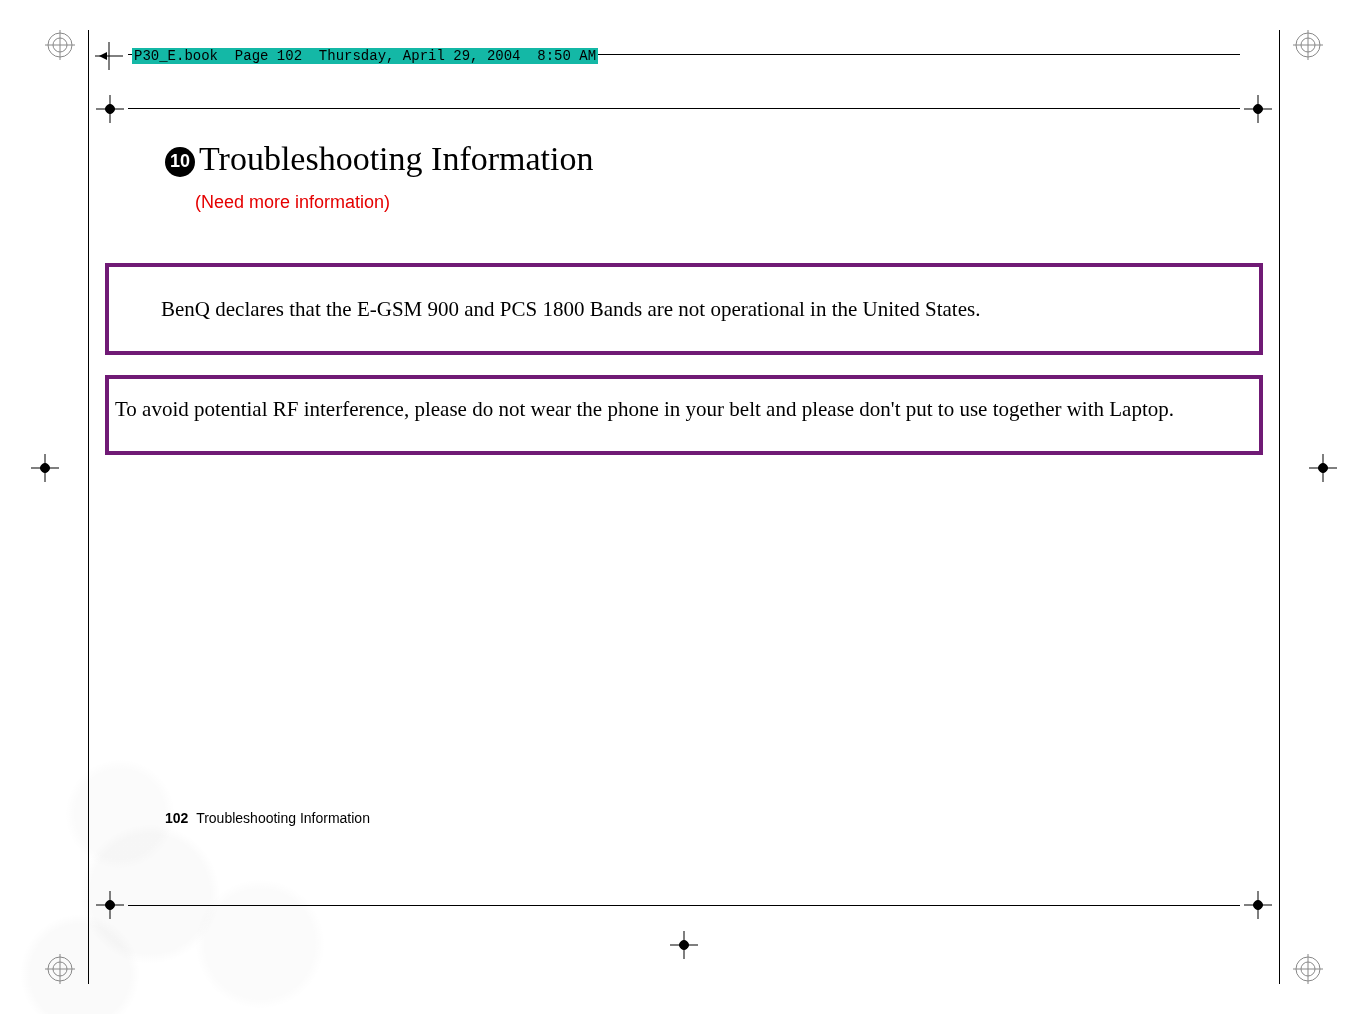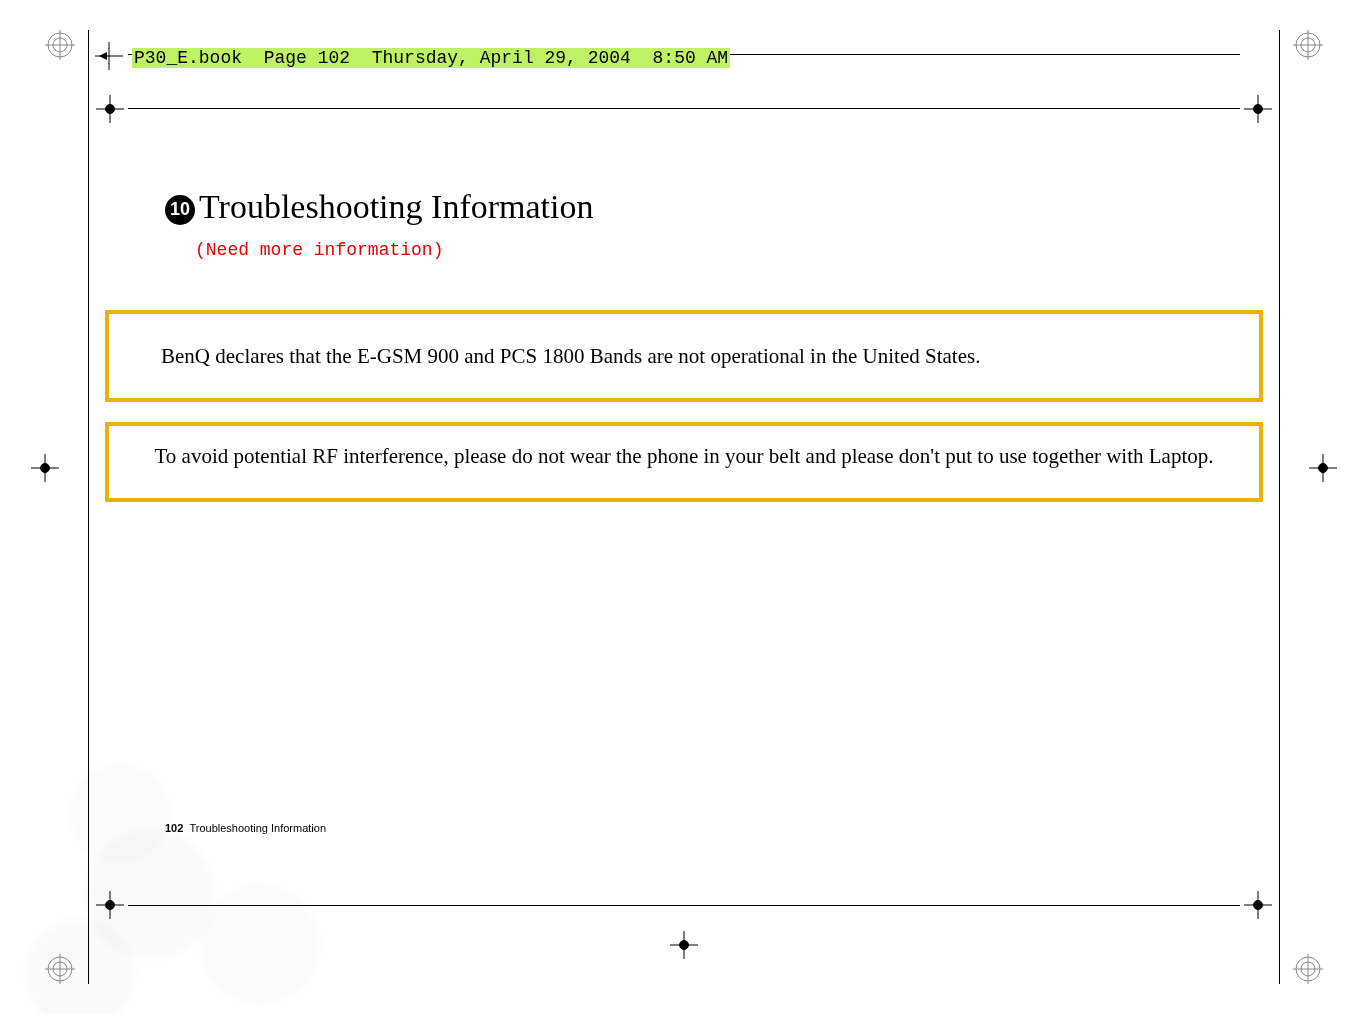--- a/index.html
+++ b/index.html
@@ -64,33 +64,32 @@
   .frame-v-right { top: 30px; bottom: 30px; right: 88px; width: 1px; }
   .frame-h-top2 { top: 108px; left: 128px; right: 128px; height: 1px; }
   .frame-h-bot2 { bottom: 108px; left: 128px; right: 128px; height: 1px; }
 
   
   .header-text {
     position: absolute;
     top: 48px;
     left: 132px;
     font-family: 'Courier New', monospace;
-    font-size: 18px;
-    color: #000;
-    background: #bef264;
+    font-size: 14px;
+    color: #000;
+    background: #14b8a6;
     padding: 0 2px;
   }
 
   
   .content {
     position: absolute;
     top: 140px;
     left: 165px;
     right: 165px;
-    margin-top: 48px;
   }
   .chapter-title {
     font-size: 34px;
     color: #000;
     font-weight: normal;
     margin-bottom: 12px;
     font-family: Georgia, 'Times New Roman', serif;
     display: flex;
     align-items: baseline;
     gap: 4px;
@@ -106,46 +105,46 @@
     font-family: Arial, sans-serif;
     font-weight: bold;
     position: relative;
     top: -3px;
   }
   .note-red {
     color: #e50000;
     font-size: 18px;
     margin-left: 30px;
     margin-bottom: 50px;
-    font-family: Liberation Mono, monospace;
+    font-family: Liberation Sans, sans-serif;
   }
 
   .box {
-    border: 4px solid #eab308;
+    border: 4px solid #701a75;
     padding: 28px 52px;
     margin-bottom: 20px;
   }
   .box.tight { padding: 16px 6px 28px 6px; }
   .box p {
     font-size: 21px;
     color: #000;
     font-family: 'Times New Roman', serif;
     margin-bottom: 30px;
     line-height: 1.35;
   }
   .box p:last-child { margin-bottom: 0; }
   .box.tight p { margin-bottom: 0; }
 
   
   .footer {
     position: absolute;
     left: 165px;
-    bottom: 180px;
+    bottom: 188px;
     font-family: Arial, Helvetica, sans-serif;
-    font-size: 11px;
+    font-size: 14px;
     color: #000;
   }
   .footer .pg { font-weight: bold; }
 
   
   .bubbles {
     position: absolute;
     left: 0; bottom: 0;
     width: 520px; height: 520px;
     background:
@@ -238,20 +237,20 @@
   <h1 class="chapter-title">
     <span class="chapter-num-circle">10</span>
     <span>Troubleshooting Information</span>
   </h1>
   <div class="note-red">(Need more information)</div>
 
   <div class="box" style="position:relative; left:-60px; width: calc(100% + 120px);">
     <p>BenQ declares that the E-GSM 900 and PCS 1800 Bands are not operational in the United States.</p>
   </div>
 
-  <div class="box tight" style="position:relative; left:-60px; width: calc(100% + 120px); text-align: center;">
+  <div class="box tight" style="position:relative; left:-60px; width: calc(100% + 120px);">
     <p>To avoid potential RF interference, please do not wear the phone in your belt and please don't put to use together with Laptop.</p>
   </div>
 </div>
 
 <div class="footer">
   <span class="pg">102</span>&nbsp;&nbsp;<span>Troubleshooting Information</span>
 </div>
 
 </body></html>

